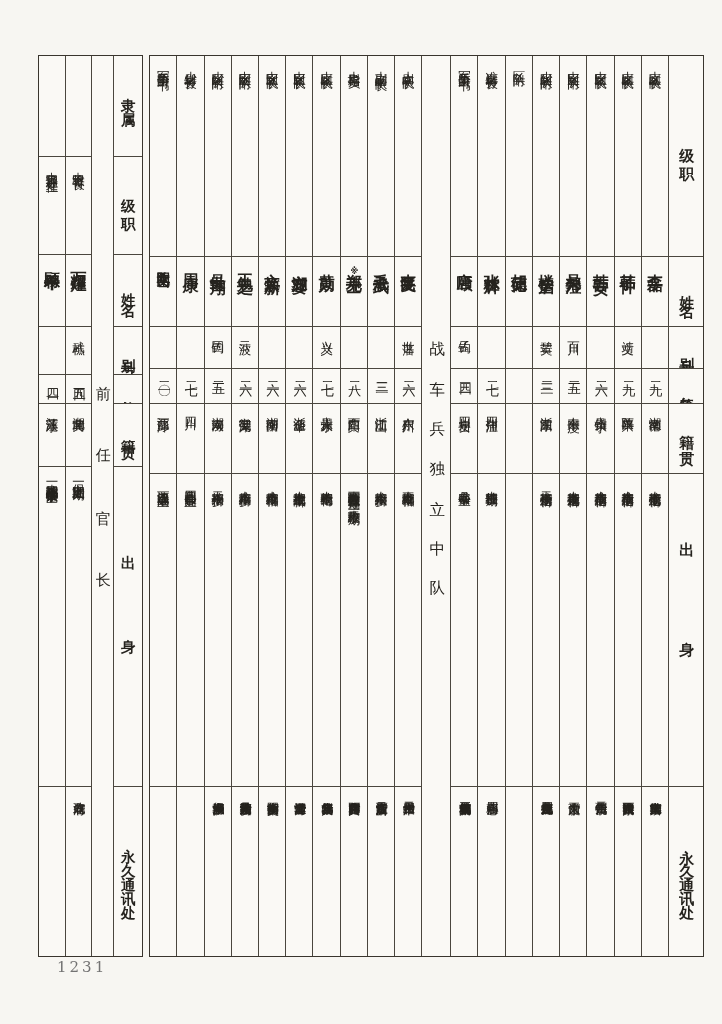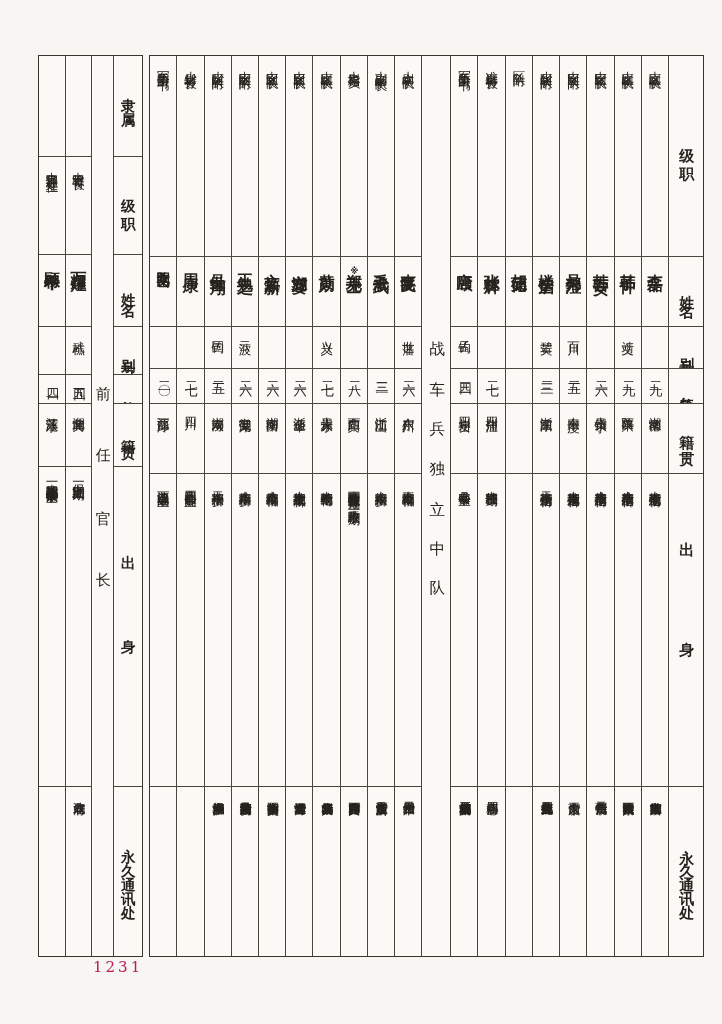--- a/index.html
+++ b/index.html
@@ -52,21 +52,21 @@
   .cell.ctr .vtext{font-size:15px;font-weight:bold;}
   #left-table .cell.ctr .vtext{font-size:14.5px;}
   
   .title-cell{height:100%;align-items:flex-start;}
   .vtext.unit-title{font-size:15.5px;letter-spacing:40px;padding-top:272px;font-weight:normal;}
   .vtext.former-title{font-size:15px;letter-spacing:62px;padding-top:318px;}
   .note{font-size:8px;letter-spacing:0;}
   #page-number{
     position:absolute;left:57px;top:958px;
     font-family:"DejaVu Serif",serif;font-size:15px;
-    letter-spacing:3px;color:#be185d;margin-left:36px;
+    letter-spacing:3px;color:#737373;
   }
 </style>
 </head>
 <body>
 
 <div id="main-table" class="table">
     <div class="col hdr-col">
       <div class="cell r-rank ctr" style="height: 200px;">
         <span class="vtext" style="letter-spacing: 20px;">级职</span>
       </div>

